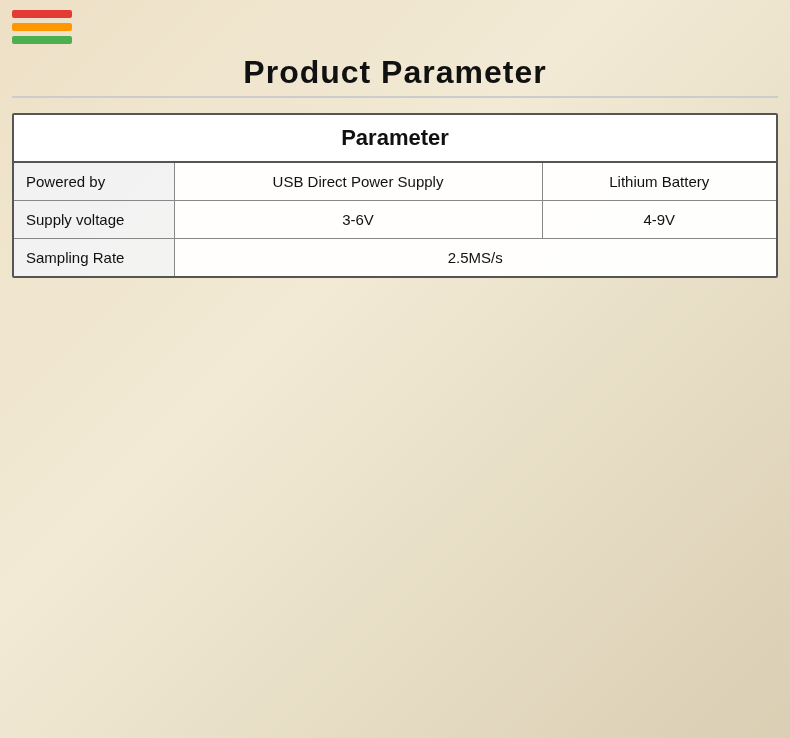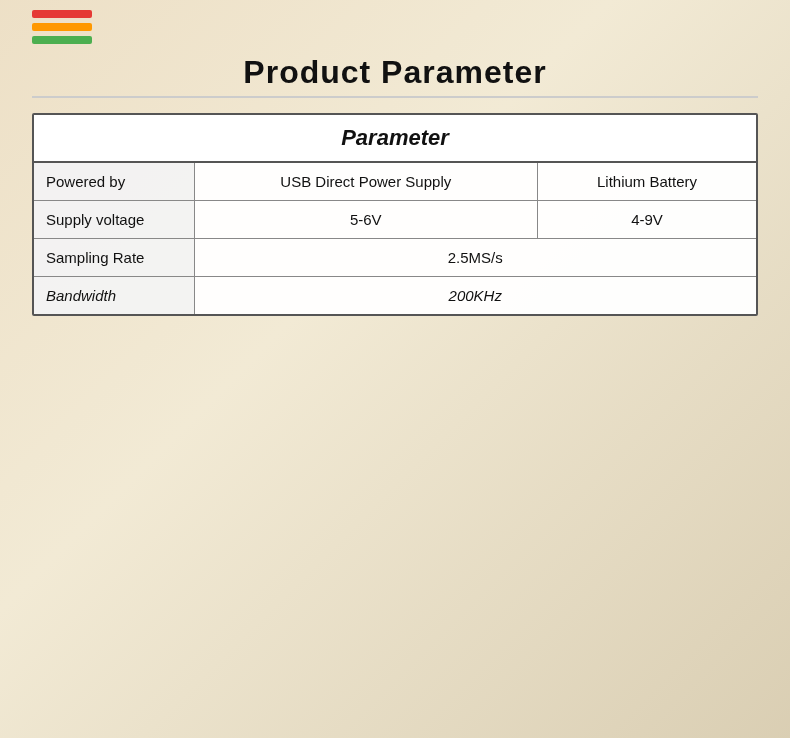--- a/index.html
+++ b/index.html
@@ -18,21 +18,21 @@
       top: 0; left: 0;
       width: 100%; height: 100%;
       background: linear-gradient(135deg, #e8d5b0 0%, #f0e6c8 40%, #c8b890 100%);
       opacity: 0.6;
       z-index: 0;
     }
 
     .content {
       position: relative;
       z-index: 1;
-      padding: 10px 32px;
+      padding: 10px 12px;
     }
 
     
     .logo-bars {
       display: flex;
       flex-direction: column;
       gap: 5px;
       margin-bottom: 5px;
       width: 60px;
     }
@@ -84,21 +84,20 @@
       border-bottom: 2px solid #555;
       background: rgba(255,255,255,0.9);
     }
 
     tr {
       border-bottom: 1px solid #888;
     }
 
     tr:last-child {
       border-bottom: none;
-      font-style: italic;
     }
 
     td {
       border-right: 1px solid #888;
       padding: 10px 12px;
       text-align: center;
       background: rgba(255,255,255,0.7);
       color: #111;
     }
 
@@ -142,27 +141,23 @@
         </tr>
       </thead>
       <tbody id="table-body">
       <tr>
         <td class="label-cell">Powered by</td>
         <td class="span-cell">USB Direct Power Supply</td>
         <td colspan="2" class="span-cell">Lithium Battery</td>
       </tr>
           <tr>
         <td class="label-cell">Supply voltage</td>
-        <td class="span-cell">5-6V</td>
+        <td class="span-cell">3-6V</td>
         <td colspan="2" class="span-cell">4-9V</td>
       </tr>
           <tr>
         <td class="label-cell">Sampling Rate</td>
         <td colspan="3" class="span-cell">2.5MS/s</td>
-      </tr>
-          <tr>
-        <td class="label-cell">Bandwidth</td>
-        <td colspan="3" class="span-cell">200KHz</td>
       </tr>
         </tbody>
     </table>
   </div>
 </div>
 
 </body></html>

